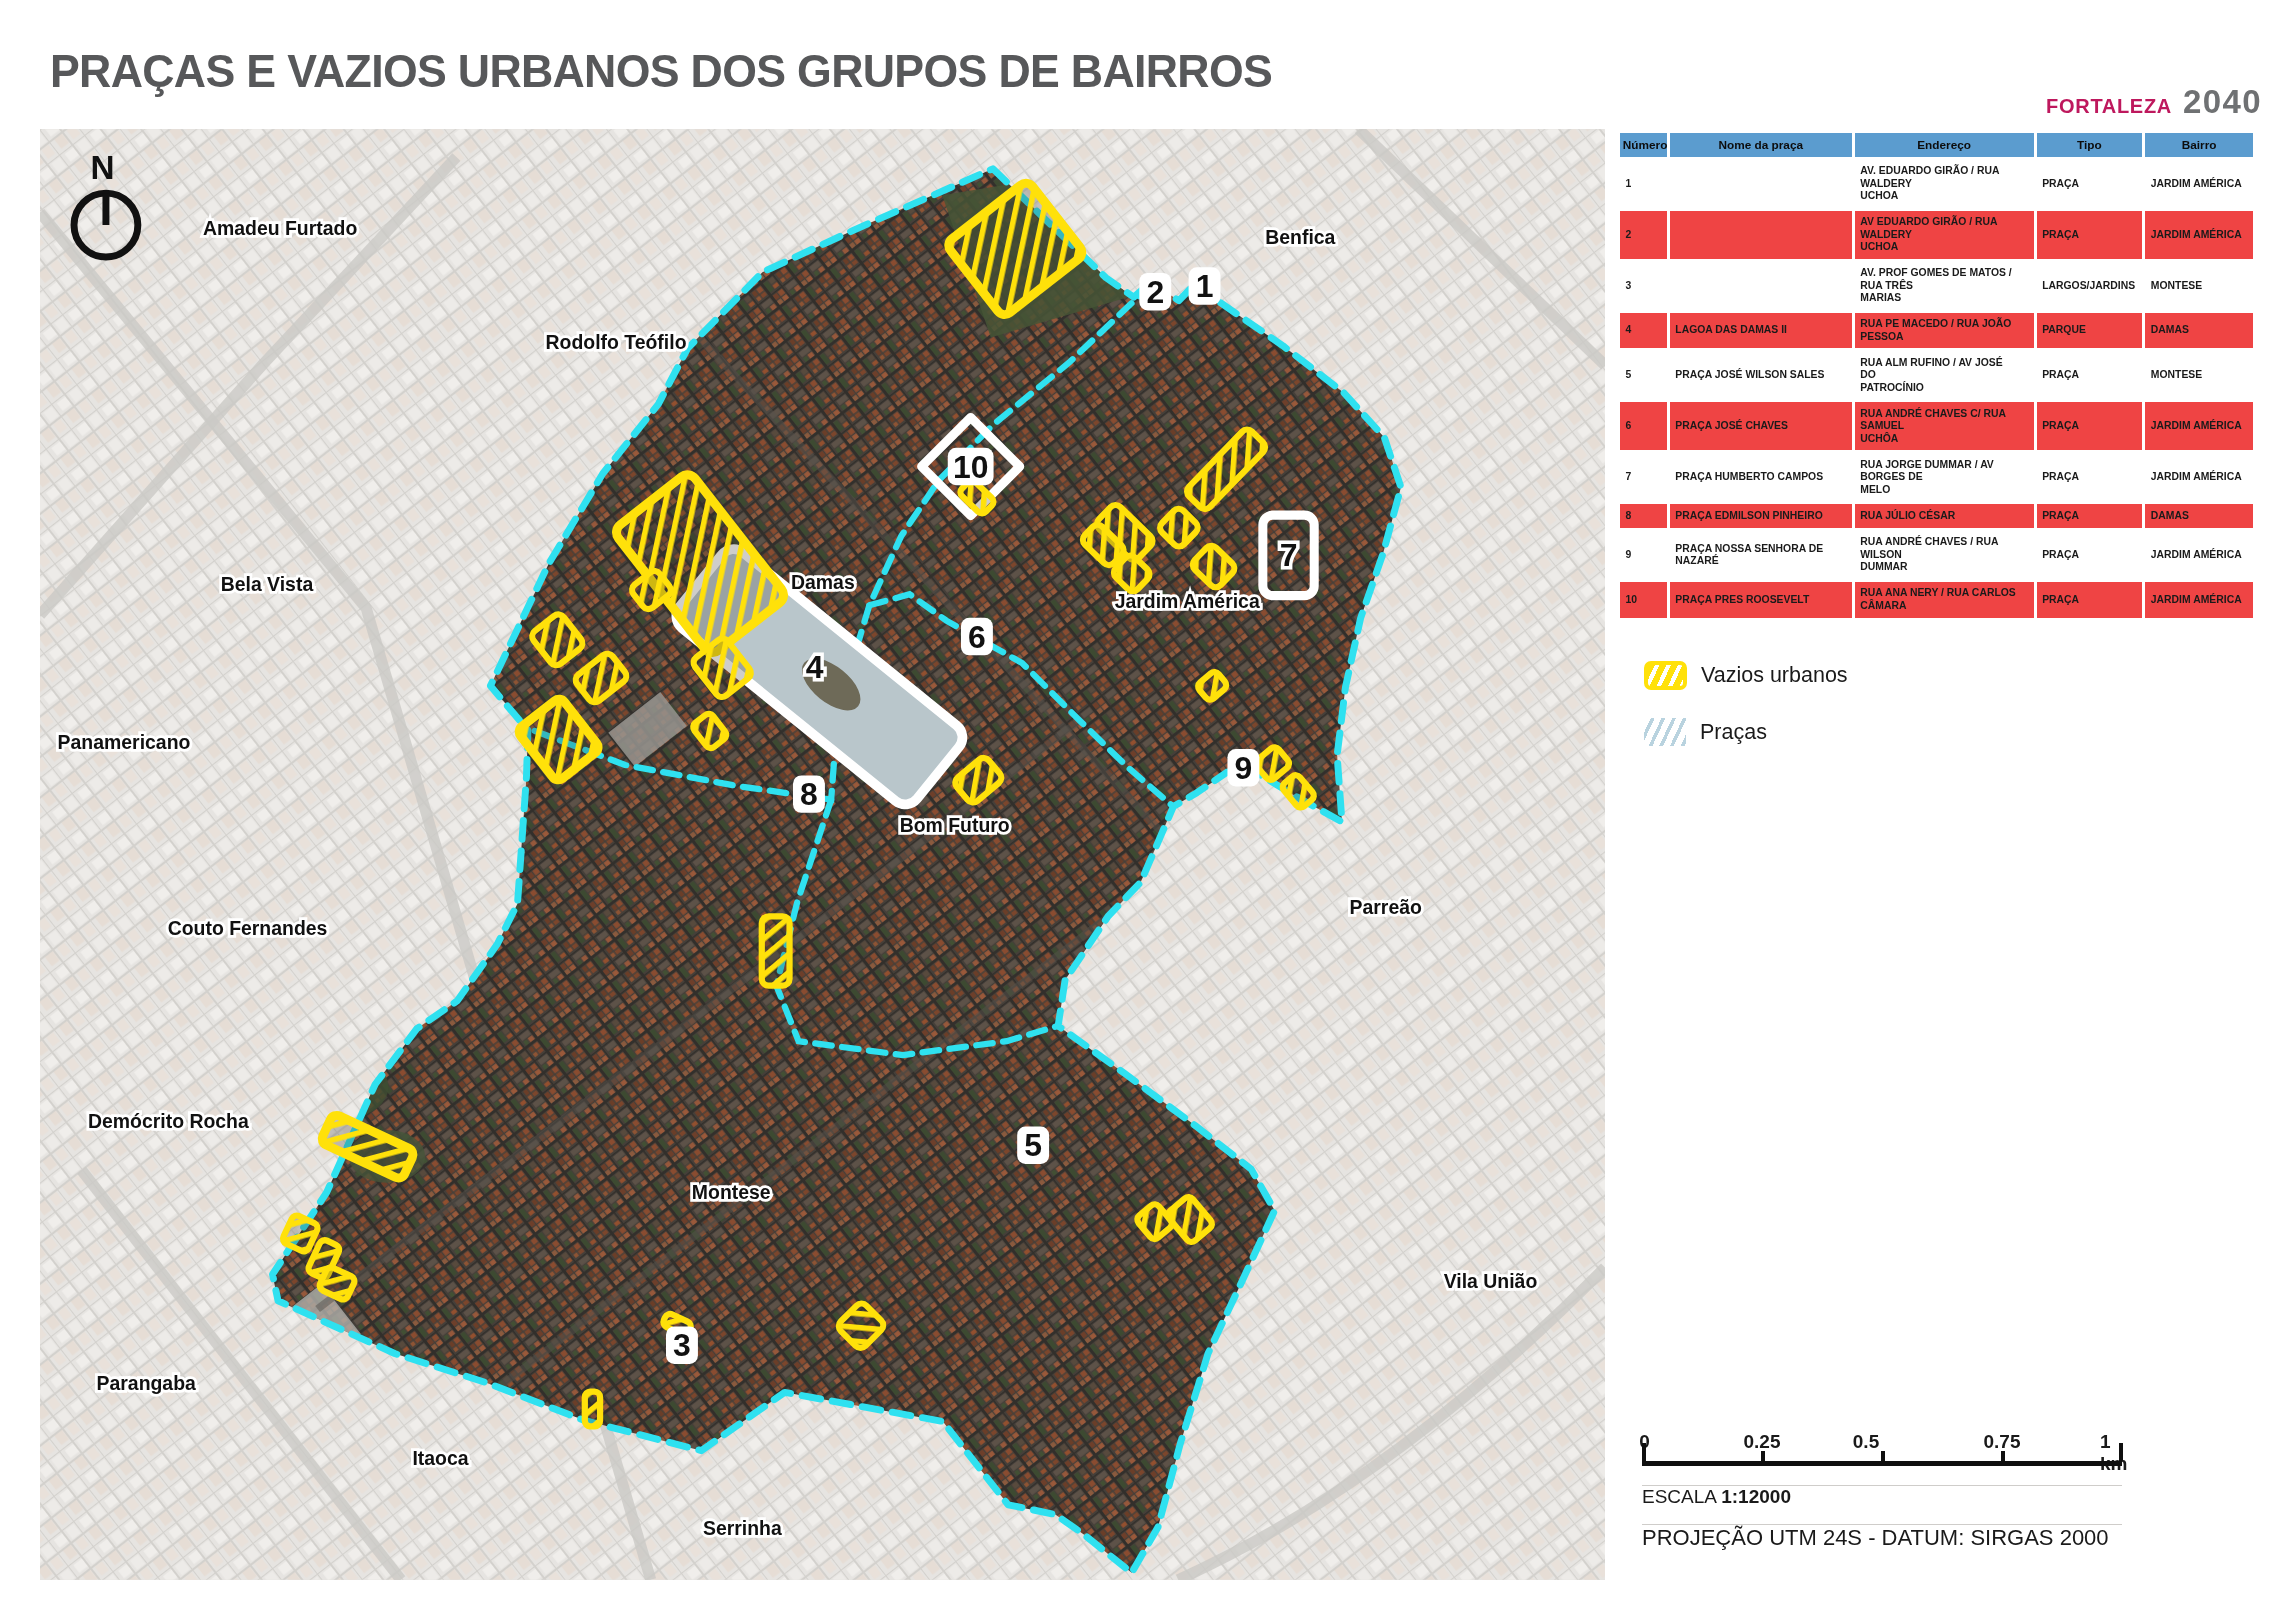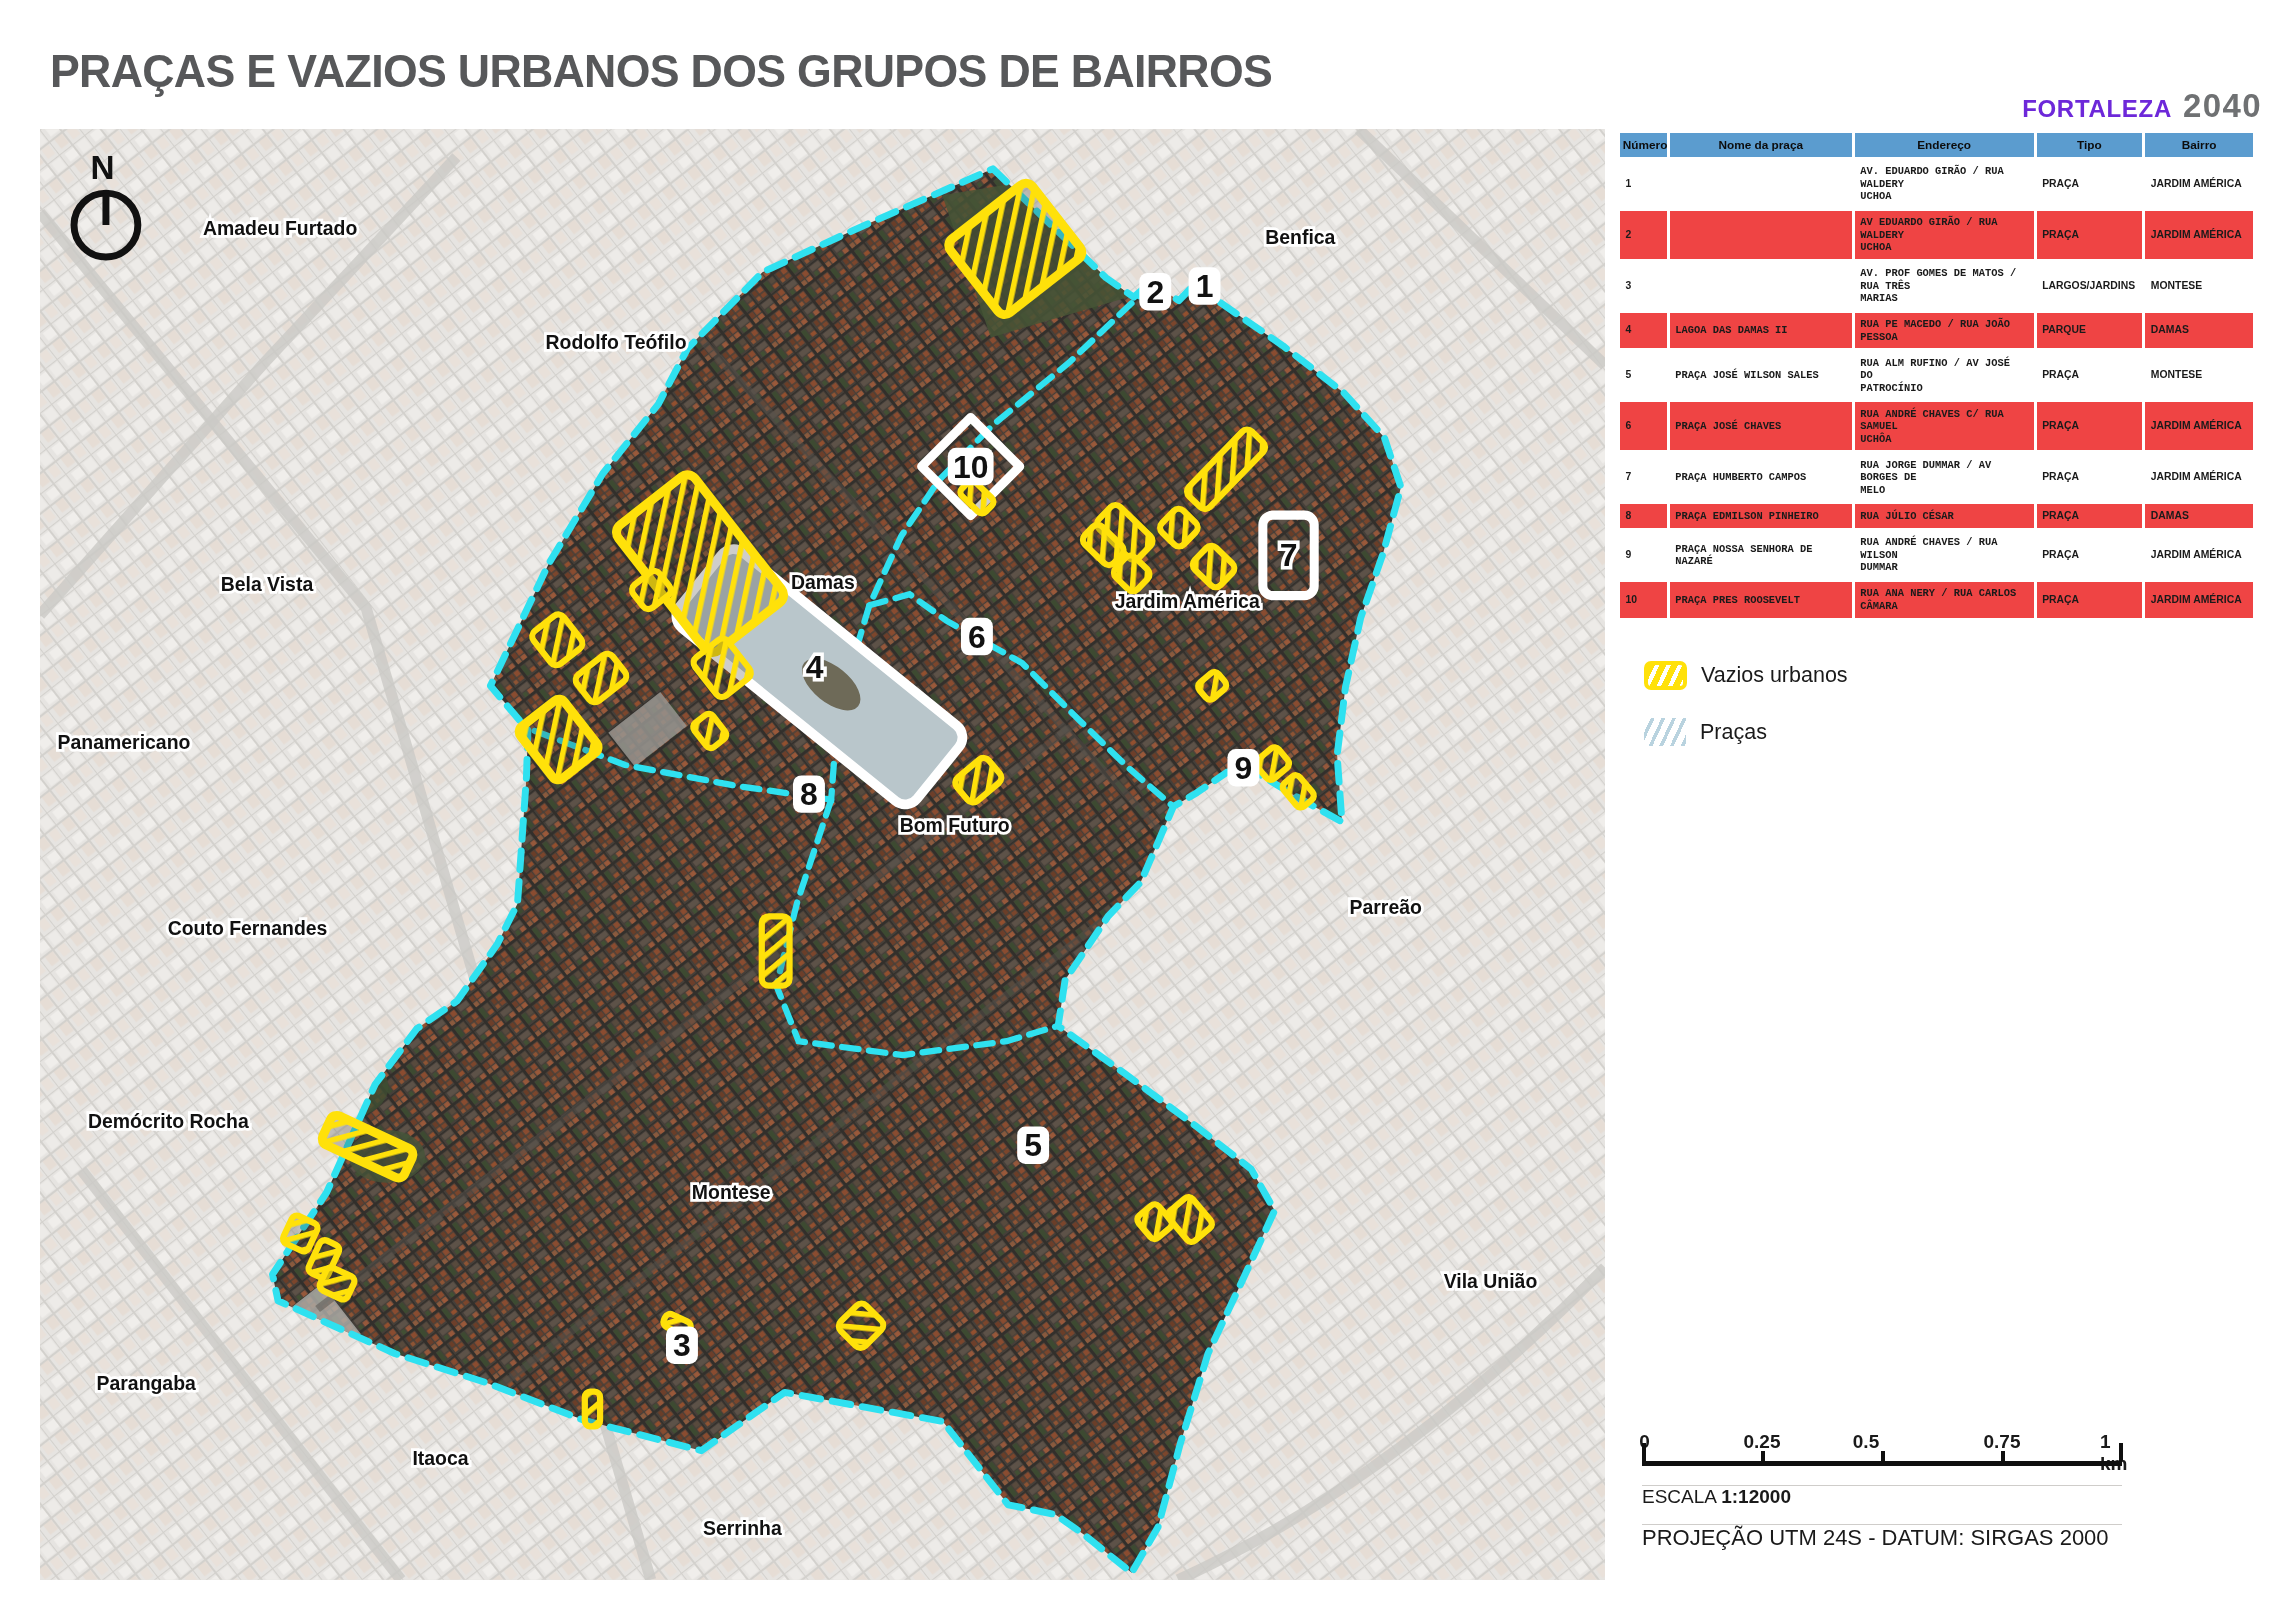--- a/index.html
+++ b/index.html
@@ -7,21 +7,21 @@
     width:2295px;height:1623px;position:relative;overflow:hidden;background:#ffffff;
     font-family:"Liberation Sans", sans-serif;color:#1a1a1a;
   }
   
   .page-title{
     position:absolute;left:50px;top:43px;margin:0;
     font-size:47px;font-weight:800;color:#57585a;letter-spacing:-0.7px;
     transform:scaleX(.95);transform-origin:left center;white-space:nowrap;
   }
   .brand{position:absolute;right:33px;top:69px;display:flex;align-items:baseline;gap:11px;}
-  .brand .bname{font-size:24px;font-weight:600;color:#6d28d9;letter-spacing:0.7px;margin-top:26px;}
+  .brand .bname{font-size:20px;font-weight:600;color:#be185d;letter-spacing:0.7px;margin-top:26px;}
   .brand .byear{font-size:33px;font-weight:800;color:#6f7173;letter-spacing:1.4px;}
   
   .map-wrap{position:absolute;left:40px;top:129px;width:1565px;height:1451px;background:#e4e2df;}
   svg{display:block}
   .nlabel{font-size:28px;font-weight:700;fill:#111;stroke:#ffffff;stroke-width:8px;paint-order:stroke;text-anchor:middle;}
   .mnum{font-size:46px;font-weight:800;fill:#111;text-anchor:middle;}
   .halo{stroke:#ffffff;stroke-width:10px;paint-order:stroke;}
   .chip{fill:#ffffff;}
   .vz{fill:url(#hatchY);stroke:#ffe10a;stroke-width:9px;}
   .vz-lg{stroke-width:13px;}
@@ -38,21 +38,21 @@
     position:absolute;left:1617px;top:130px;
     border-collapse:separate;border-spacing:3.5px;table-layout:fixed;width:639px;
   }
   .tbl th{
     background:#5b9ccf;color:#0d0d0d;font-size:11.8px;font-weight:800;
     padding:4.9px 2.8px;text-align:center;
   }
   .tbl td{
     font-size:10.4px;font-weight:700;line-height:1.18;padding:5.6px 5.6px;vertical-align:middle;
   }
-  .tbl td.end,.tbl td.nome{white-space:pre-line;font-family:Liberation Mono, monospace;}
+  .tbl td.end,.tbl td.nome{white-space:pre-line;}
   .tbl tr.odd  td{background:#ffffff;}
   .tbl tr.even td{background:#ef4444;}
   .tbl td.num{background:#abd9d3;}
   
   .legend{position:absolute;left:1644px;top:661px;display:flex;flex-direction:column;gap:28px;}
   .legend-item{display:flex;align-items:center;gap:14px;}
   .legend-label{font-size:21.5px;color:#1a1a1a;}
   .sw-vazios{
     width:43px;height:29px;border-radius:7px;border:4.9px solid #ffe10a;box-sizing:border-box;
     background:repeating-linear-gradient(115deg,#ffe10a 0 6.2px,#ffffff 6.2px 10.4px);

